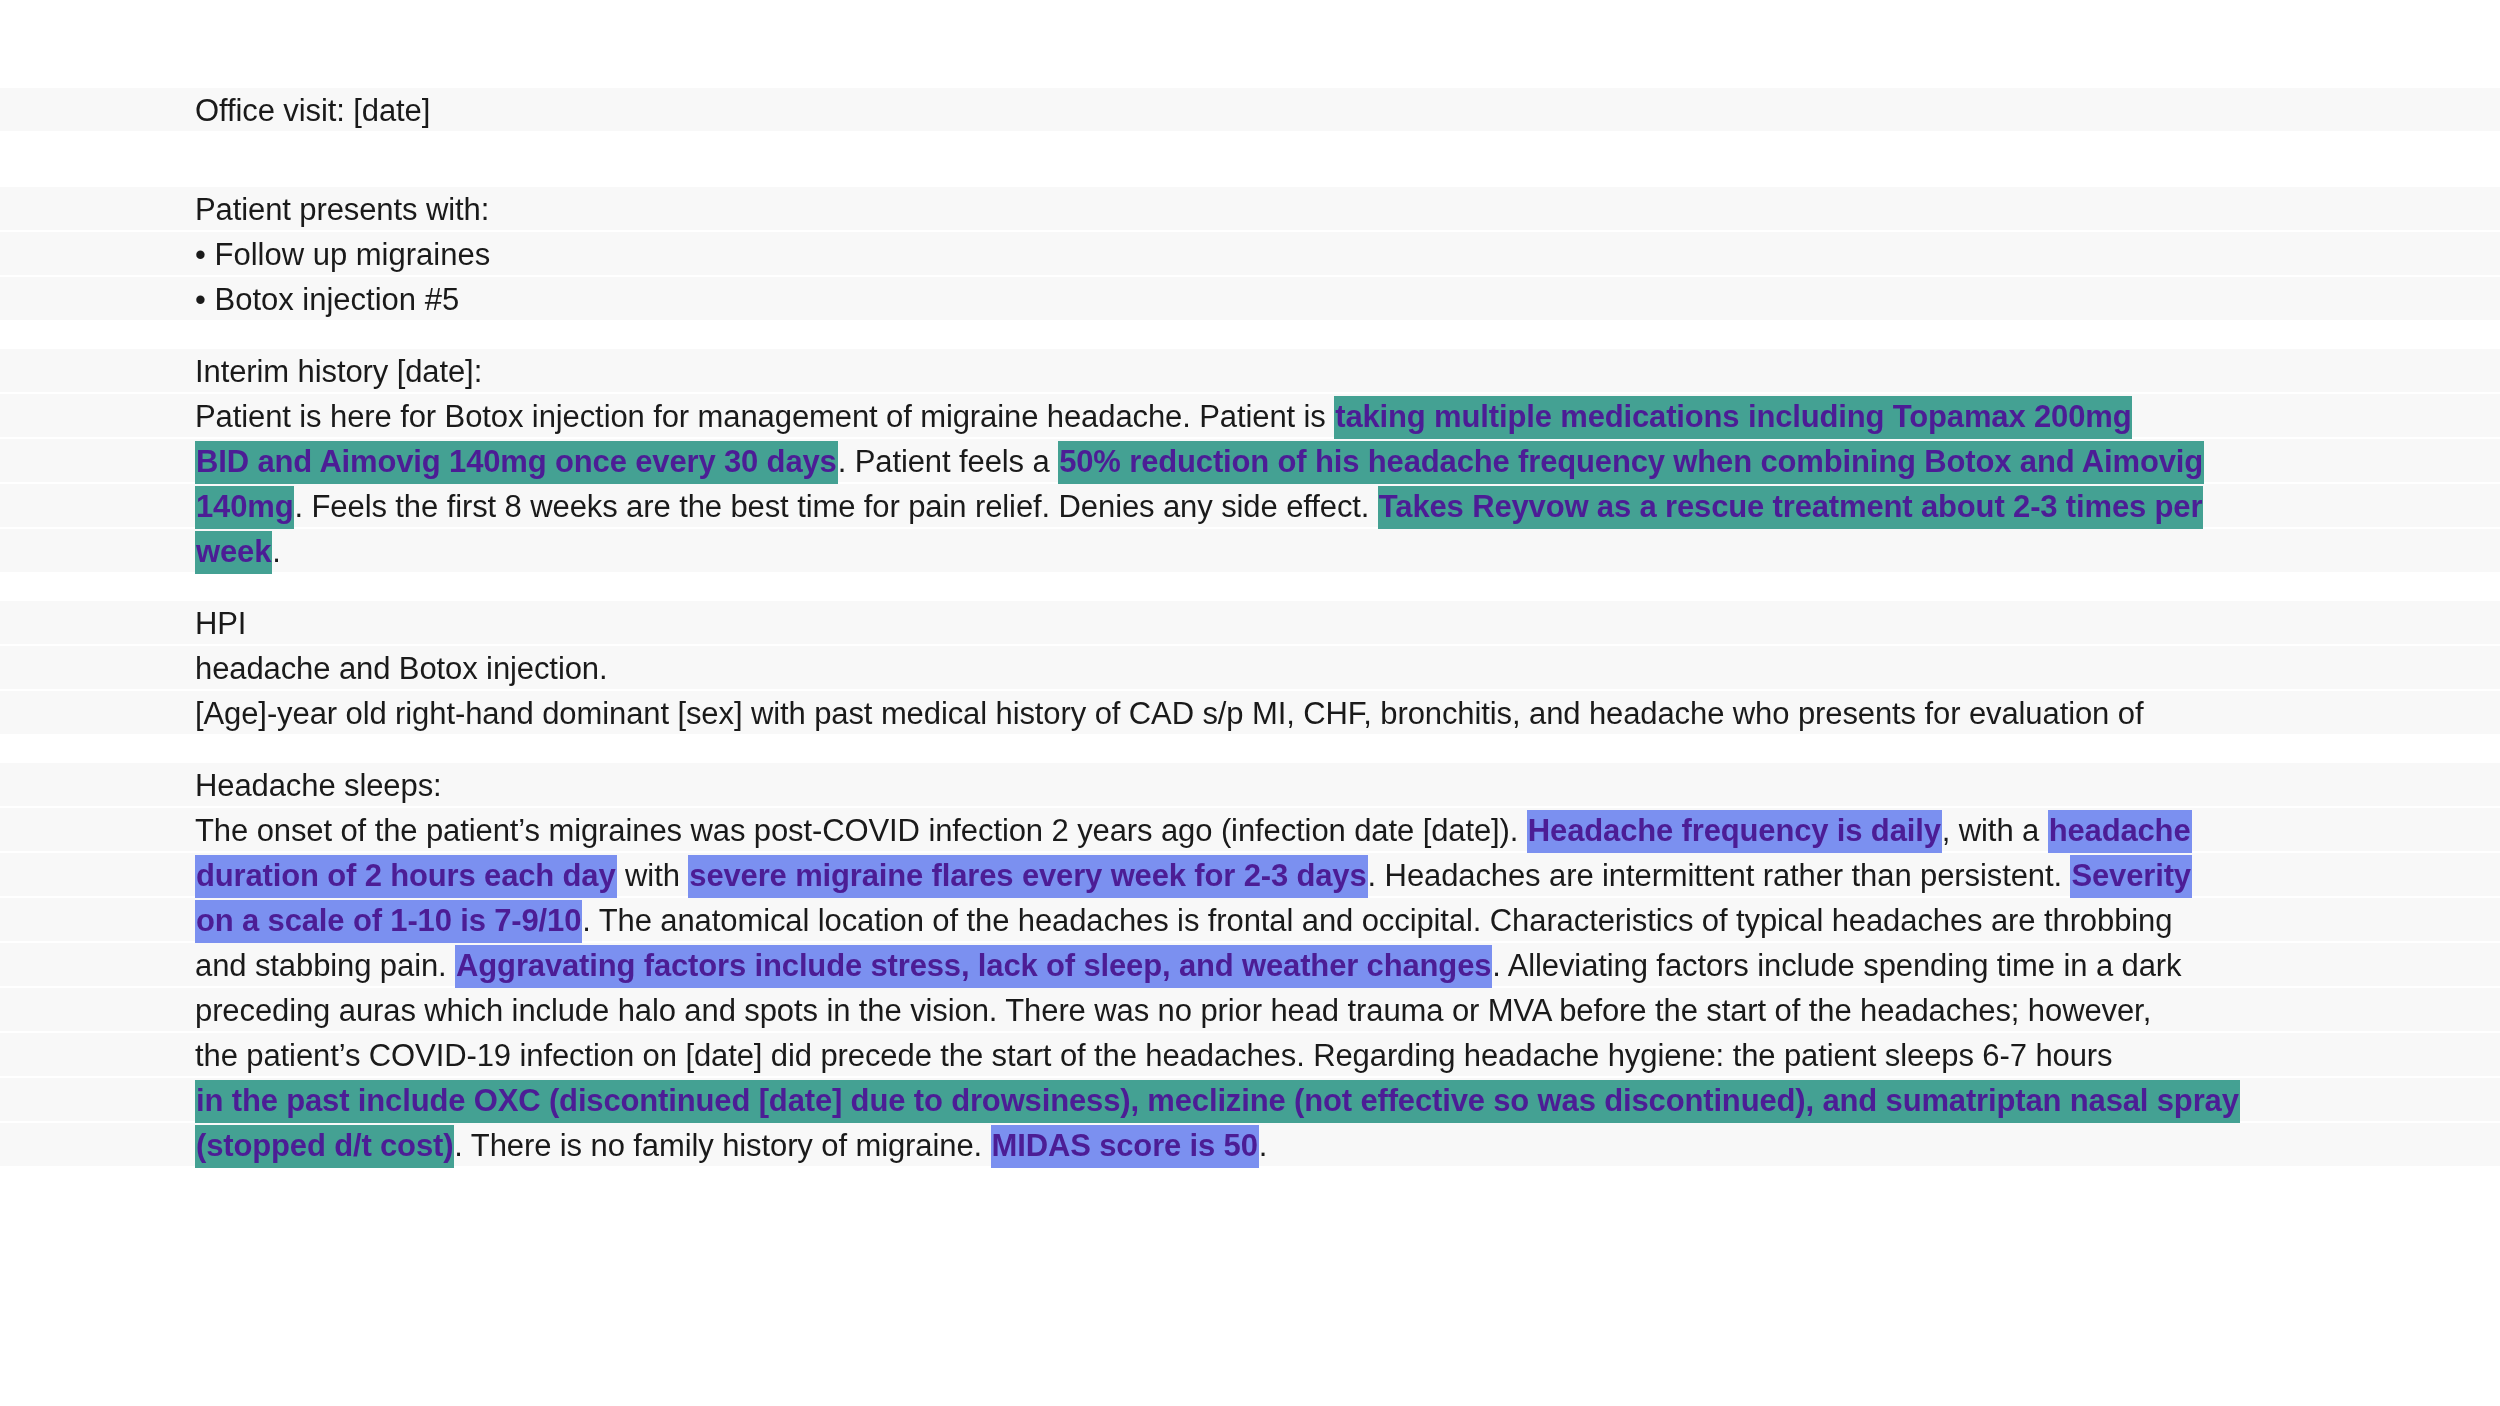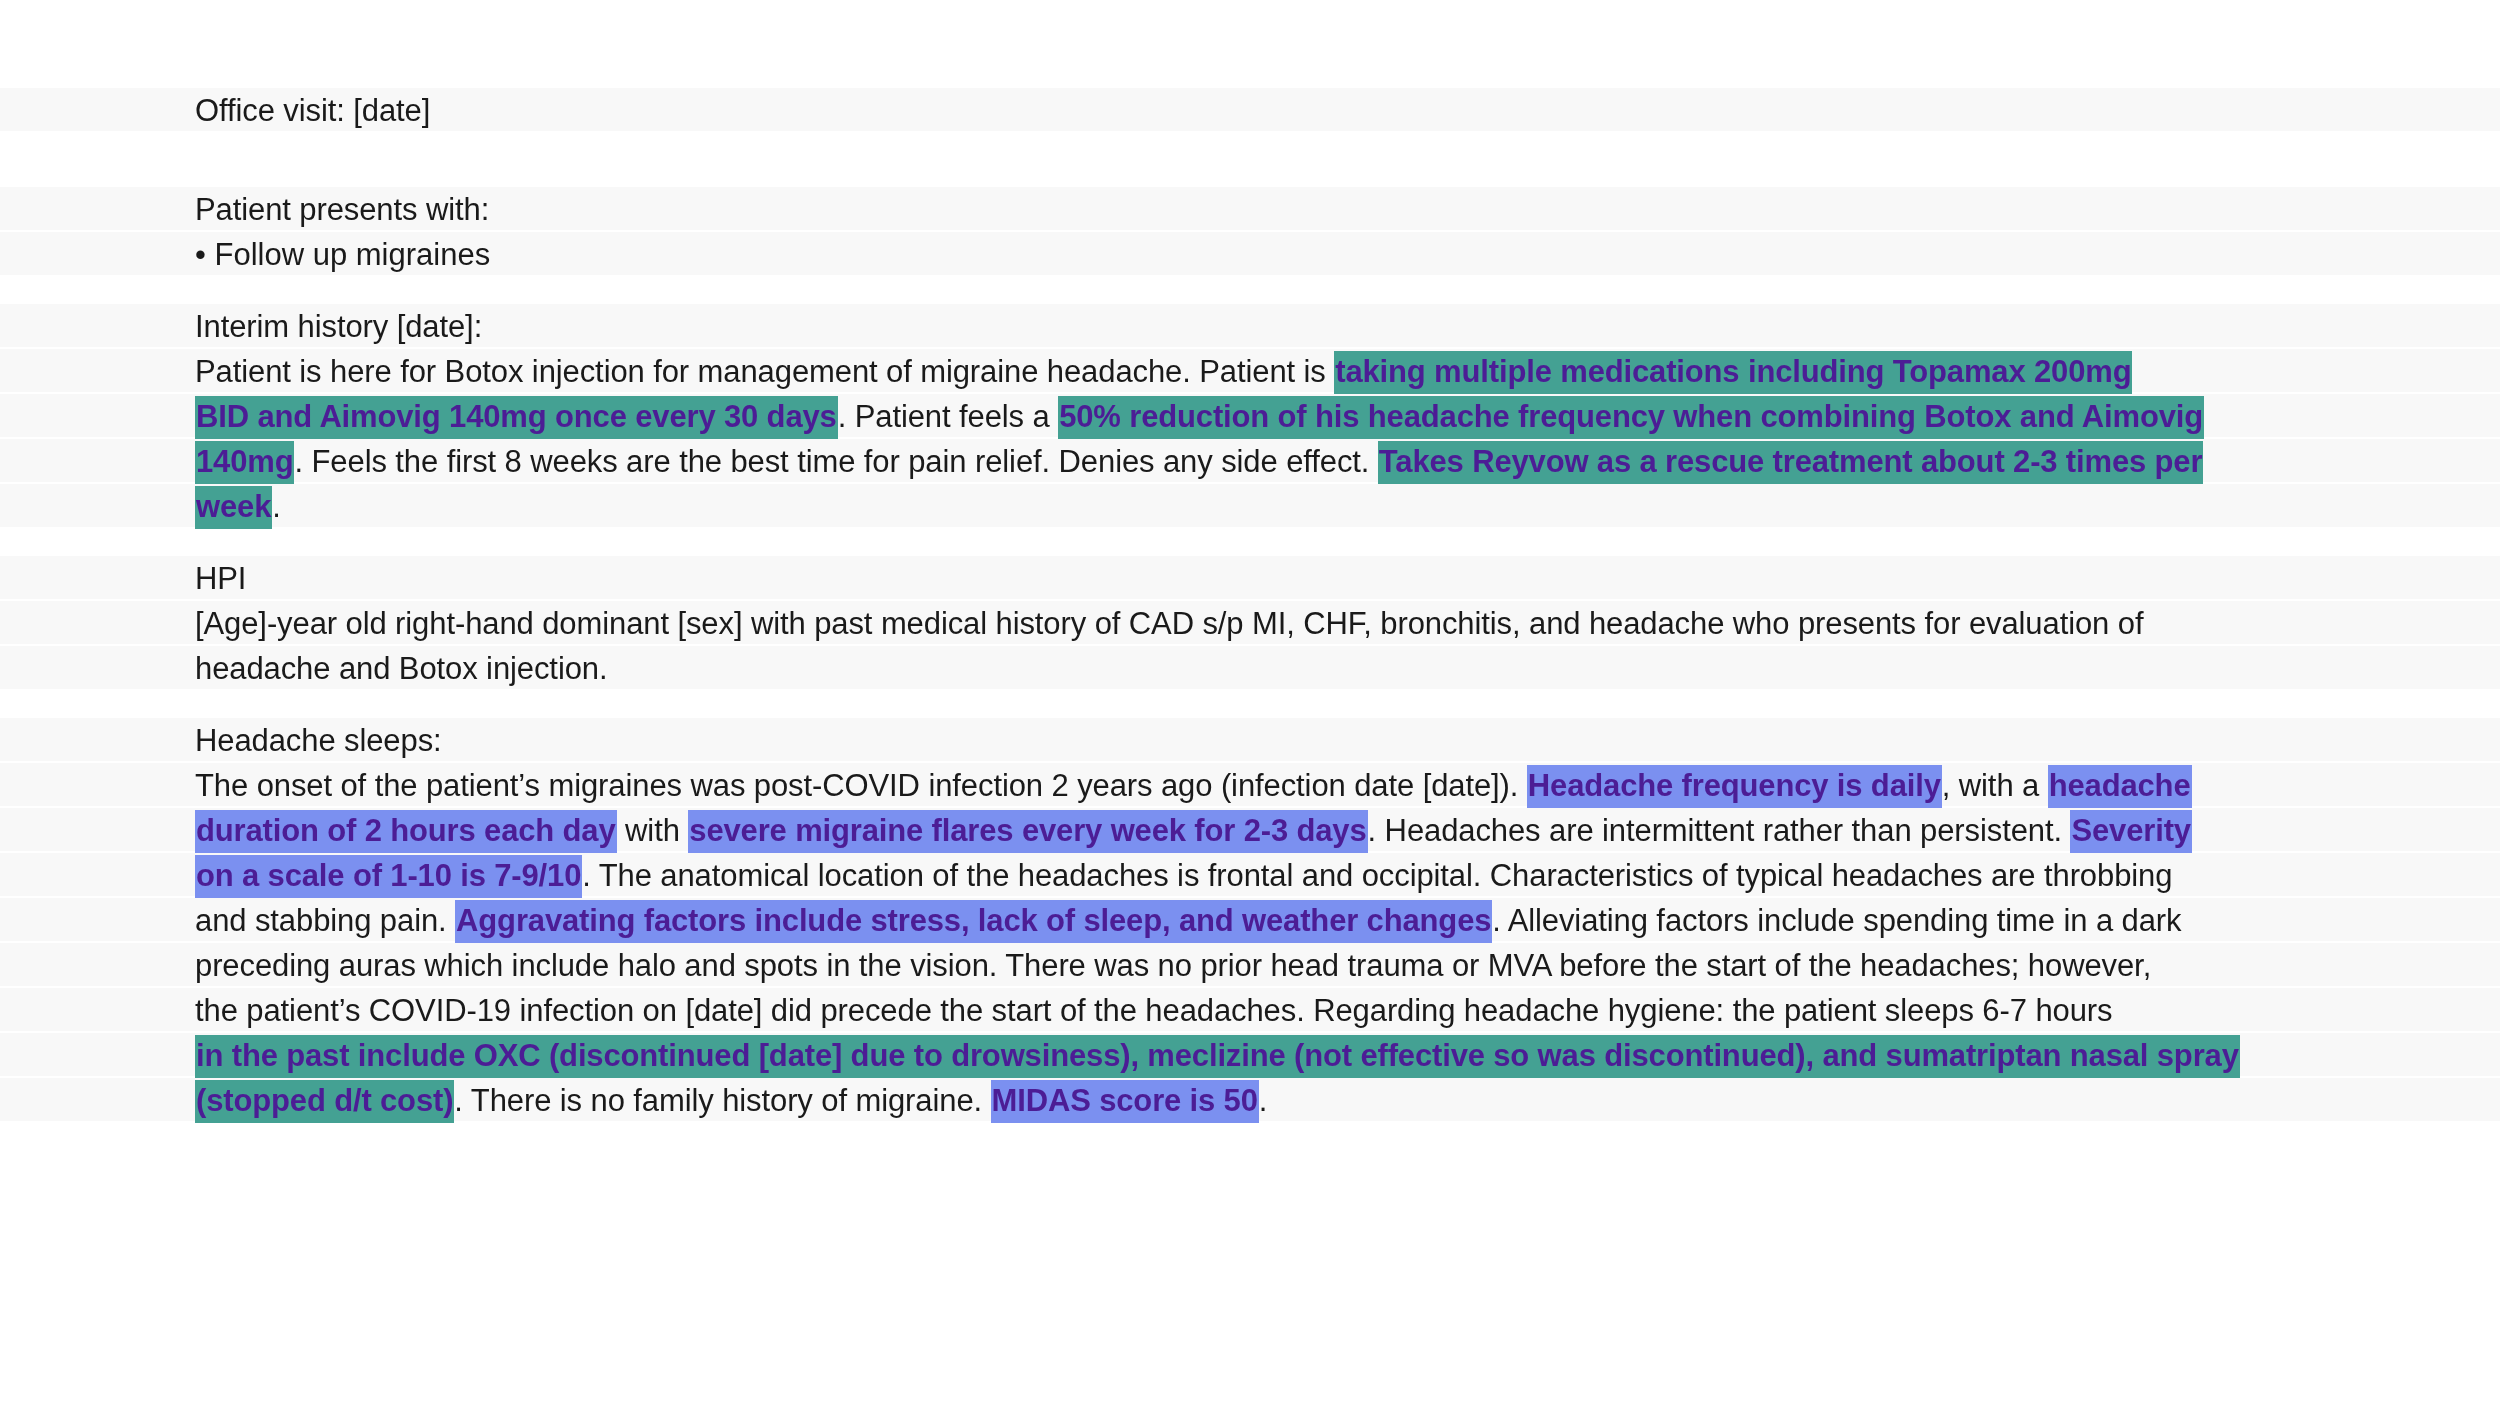--- a/index.html
+++ b/index.html
@@ -76,36 +76,37 @@
     <div class="block">
       <div class="line bold">Office visit: [date]</div>
     </div>
     <div class="gap"></div>
 
     <div class="gap"></div>
 
     <div class="block">
       <div class="line">Patient presents with:</div>
       <div class="line indent bullet">• Follow up migraines</div>
+      <div class="line indent bullet">• Botox injection #5</div>
     </div>
     <div class="gap"></div>
 
     <div class="block">
       <div class="line bold">Interim history [date]:</div>
       <div class="line"><span>Patient is here for Botox injection for management of migraine headache. Patient is </span><span class="hl teal">taking multiple medications including Topamax 200mg</span></div>
       <div class="line"><span class="hl teal">BID and Aimovig 140mg once every 30 days</span><span>. Patient feels a </span><span class="hl teal">50% reduction of his headache frequency when combining Botox and Aimovig</span></div>
       <div class="line"><span class="hl teal">140mg</span><span>. Feels the first 8 weeks are the best time for pain relief. Denies any side effect. </span><span class="hl teal">Takes Reyvow as a rescue treatment about 2-3 times per</span></div>
       <div class="line"><span class="hl teal">week</span><span>.</span></div>
     </div>
     <div class="gap"></div>
 
     <div class="block">
       <div class="line bold">HPI</div>
+      <div class="line">headache and Botox injection.</div>
       <div class="line">[Age]-year old right-hand dominant [sex] with past medical history of CAD s/p MI, CHF, bronchitis, and headache who presents for evaluation of</div>
-      <div class="line">headache and Botox injection.</div>
     </div>
     <div class="gap"></div>
 
     <div class="block">
       <div class="line">Headache sleeps:</div>
 
       <div class="line"><span>The onset of the patient’s migraines was post-COVID infection 2 years ago (infection date [date]). </span><span class="hl blue">Headache frequency is daily</span><span>, with a </span><span class="hl blue">headache</span></div>
 
       <div class="line"><span class="hl blue">duration of 2 hours each day</span><span> with </span><span class="hl blue">severe migraine flares every week for 2-3 days</span><span>. Headaches are intermittent rather than persistent. </span><span class="hl blue">Severity</span></div>
 

